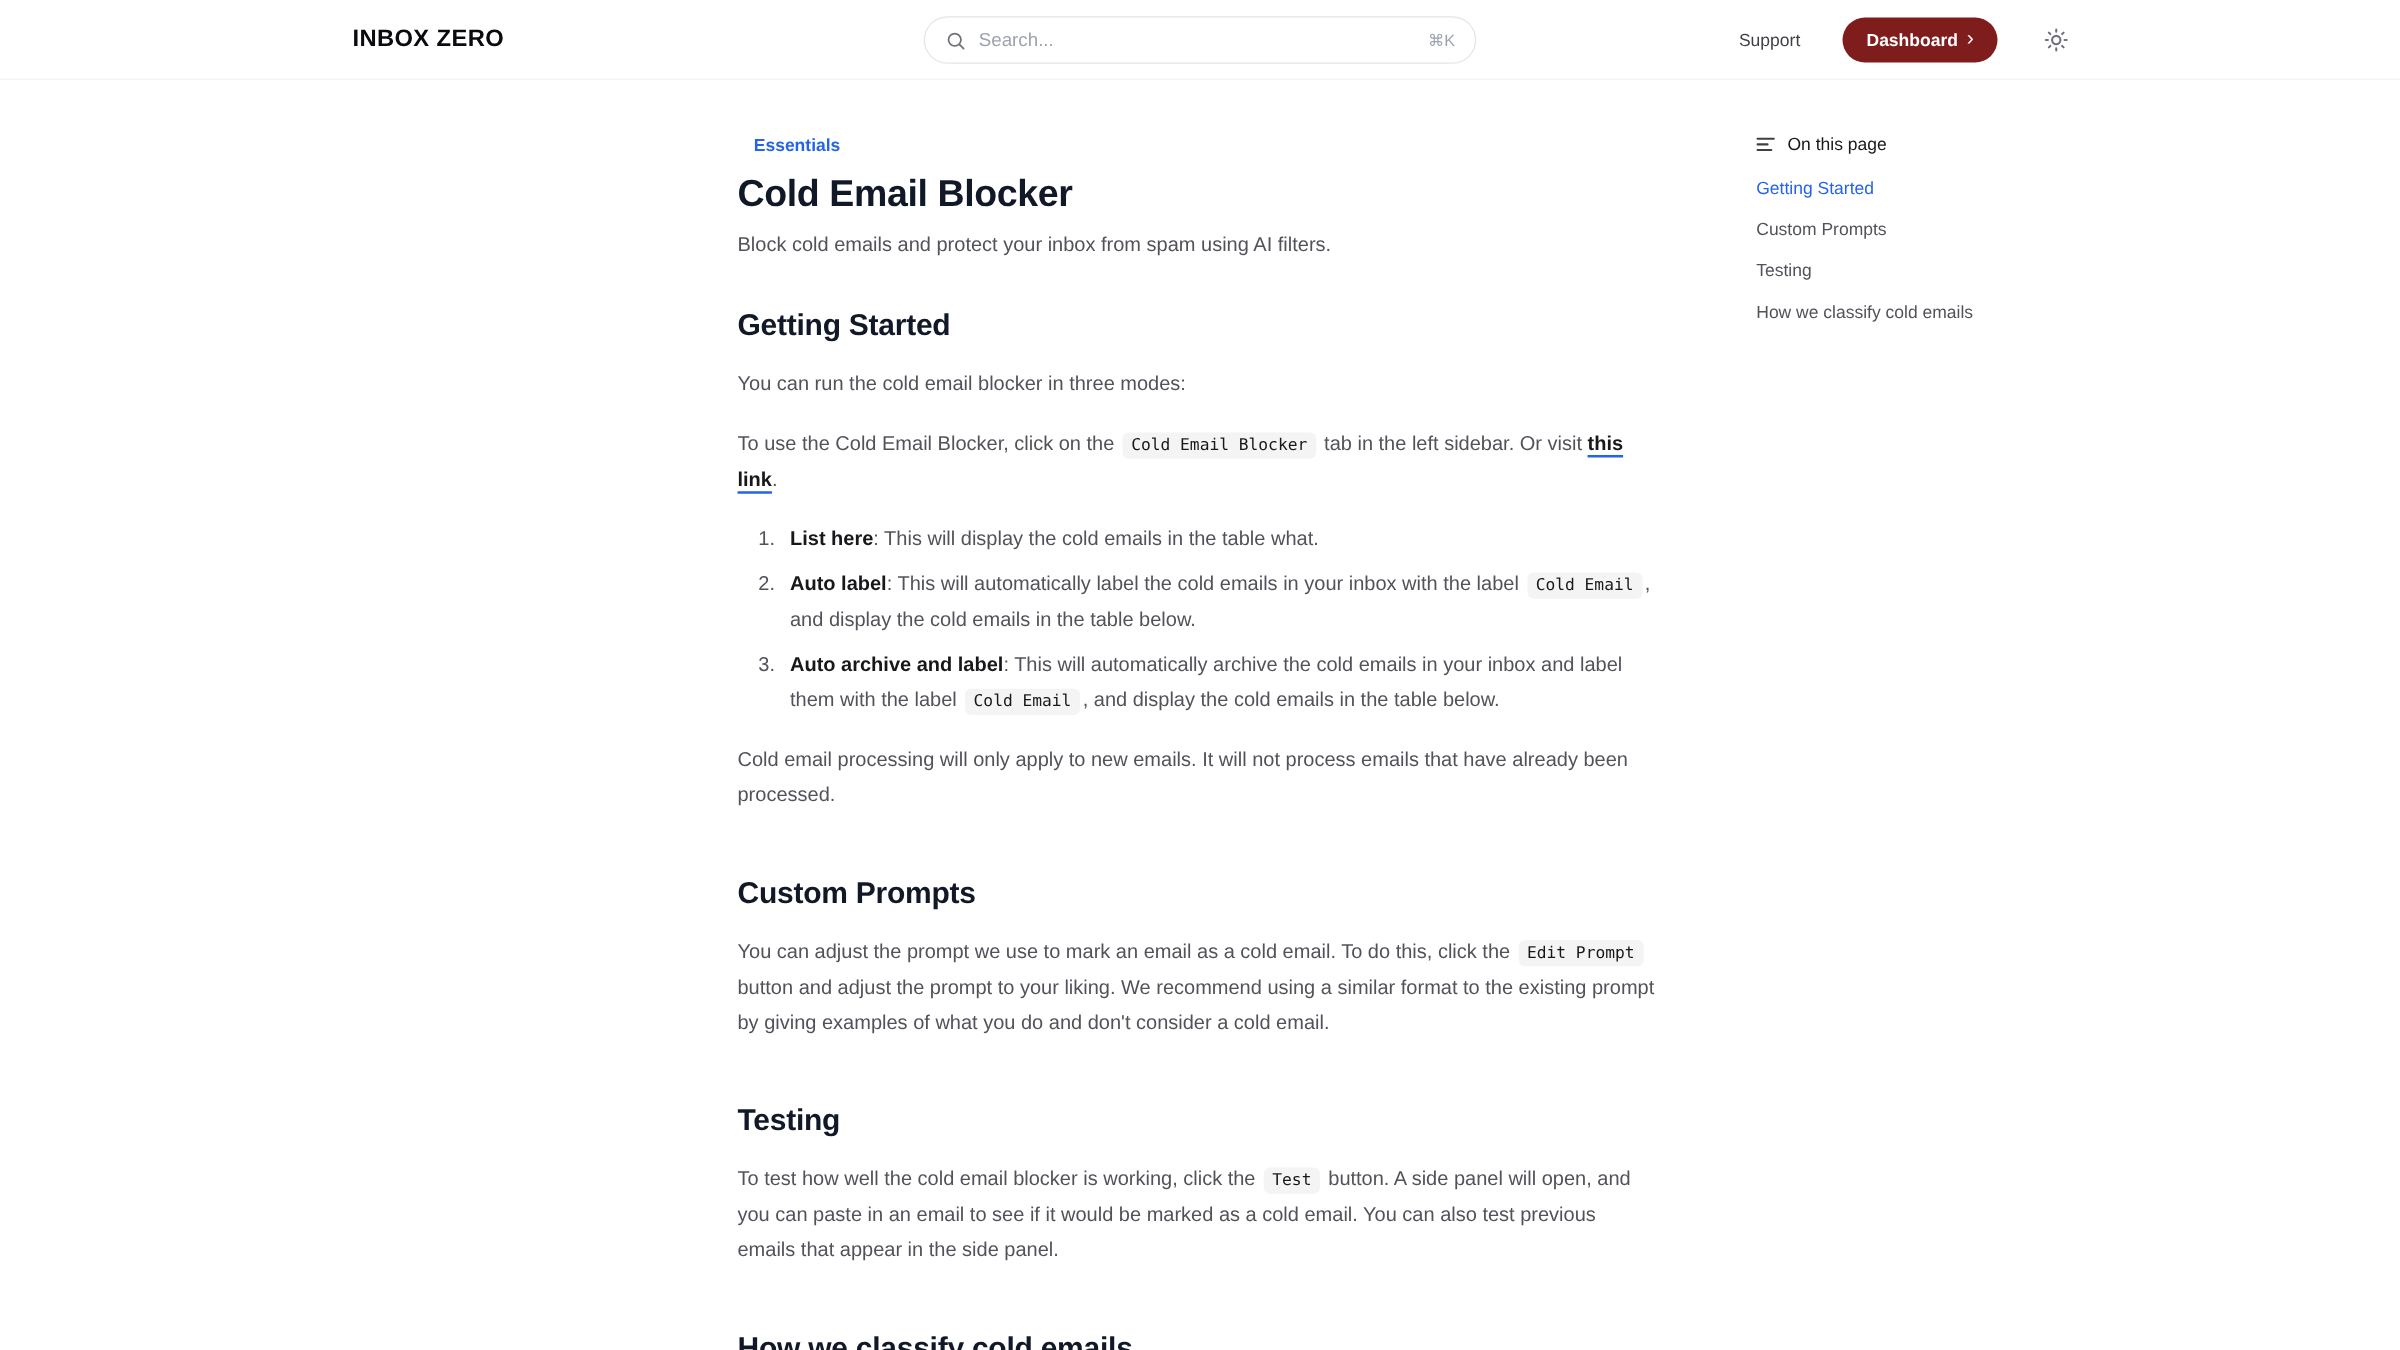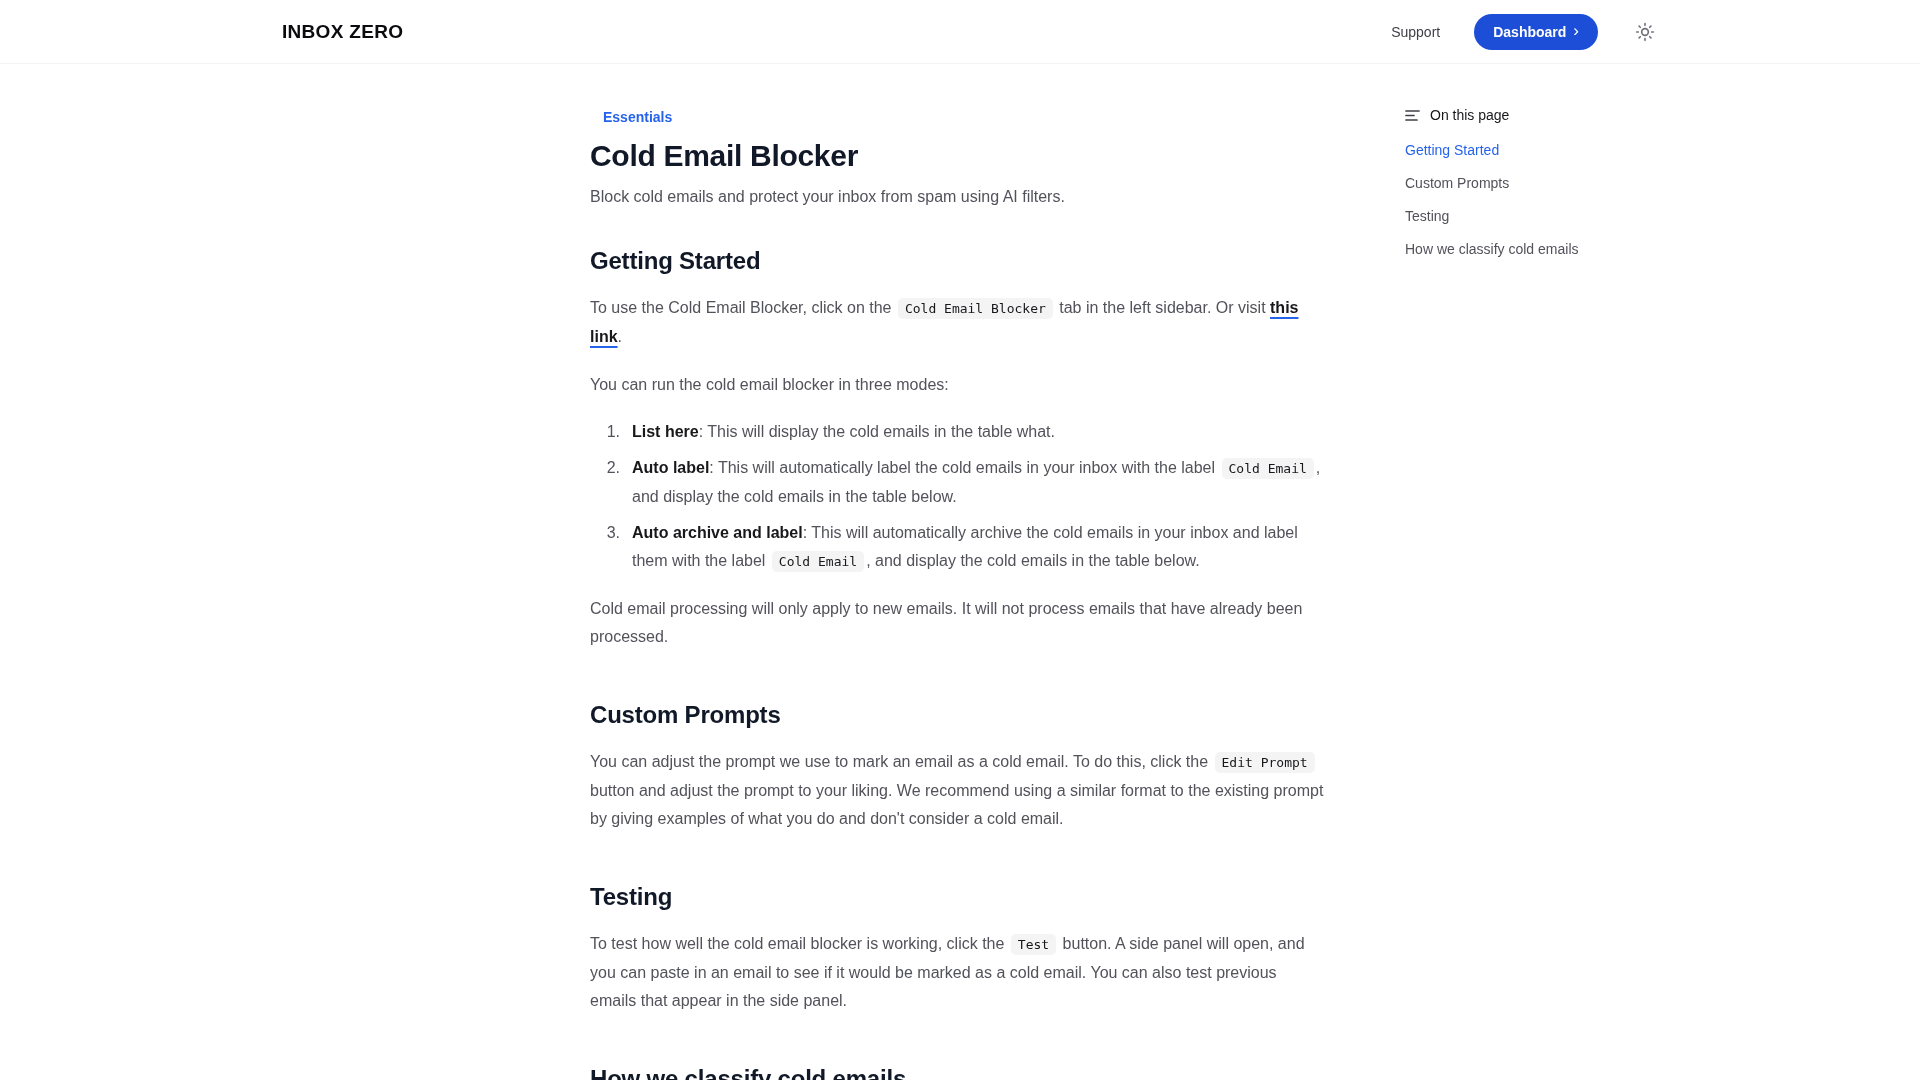--- a/index.html
+++ b/index.html
@@ -32,21 +32,21 @@
   .searchbar input {
     border: none; outline: none; flex: 1; background: transparent;
     font-family: inherit; font-size: 15px; color: #3f3f46;
   }
   .searchbar input::placeholder { color: #9ca3af; }
   .kbd { color: #9ca3af; font-size: 13px; white-space: nowrap; }
   .nav-right { display: flex; align-items: center; gap: 34px; }
   .support { font-size: 14px; color: #3f3f46; cursor: pointer; }
   .dash-btn {
     display: flex; align-items: center; gap: 7px;
-    background: #1d4ed8; color: #fff; border: none;
+    background: #7f1d1d; color: #fff; border: none;
     height: 36px; padding: 0 19px; border-radius: 18px;
     font-family: inherit; font-size: 14px; font-weight: 700; cursor: pointer;
   }
   .dash-btn .chev { font-size: 17px; font-weight: 400; line-height: 1; margin-top: -2px; }
   .theme-btn { background: none; border: none; cursor: pointer; display: flex; padding: 3px; }
 
   
   main { position: relative; }
   article { margin-left: 590px; width: 737px; padding-top: 44px; }
 
@@ -90,20 +90,28 @@
   .toc-item { font-size: 14px; line-height: 20px; margin-bottom: 13px; color: #52525b; cursor: pointer; }
   .toc-item.active { color: #2563eb; font-weight: 500; }
 </style>
 </head>
 <body>
 
 <header class="topnav">
   <div class="nav-inner">
     <div class="logo">INBOX ZERO</div>
 
+    <div class="searchbar">
+      <svg width="17" height="17" viewBox="0 0 24 24" fill="none" stroke="#71717a" stroke-width="2" stroke-linecap="round">
+        <circle cx="11" cy="11" r="7"></circle>
+        <line x1="16.5" y1="16.5" x2="21" y2="21"></line>
+      </svg>
+      <input placeholder="Search..." style="">
+      <span class="kbd">⌘K</span>
+    </div>
 
     <div class="nav-right">
       <a class="support">Support</a>
       <button class="dash-btn">
         <span>Dashboard</span>
         <span class="chev">›</span>
       </button>
       <button class="theme-btn">
         <svg width="20" height="20" viewBox="0 0 24 24" fill="none" stroke="#71717a" stroke-width="2" stroke-linecap="round">
           <circle cx="12" cy="12" r="4"></circle>
@@ -114,22 +122,22 @@
   </div>
 </header>
 
 <main>
   <article>
     <a class="breadcrumb">Essentials</a>
     <h1>Cold Email Blocker</h1>
     <p class="subtitle">Block cold emails and protect your inbox from spam using AI filters.</p>
 
     <h2 class="first">Getting Started</h2>
+    <p class="para">You can run the cold email blocker in three modes:</p>
     <p class="para"><span>To use the Cold Email Blocker, click on the </span><span class="code">Cold Email Blocker</span><span> tab in the left sidebar. Or visit </span><a class="doc-link">this link</a><span>.</span></p>
-    <p class="para">You can run the cold email blocker in three modes:</p>
 
     <ol class="mode-list">
       <li class="mode-item">
         <span class="mode-num">1.</span>
         <span class="mode-body"><span class="bold-run">List here</span><span>: This will display the cold emails in the table what.</span></span>
       </li>
       <li class="mode-item">
         <span class="mode-num">2.</span>
         <span class="mode-body"><span class="bold-run">Auto label</span><span>: This will automatically label the cold emails in your inbox with the label </span><span class="code">Cold Email</span><span>, and display the cold emails in the table below.</span></span>
       </li>

